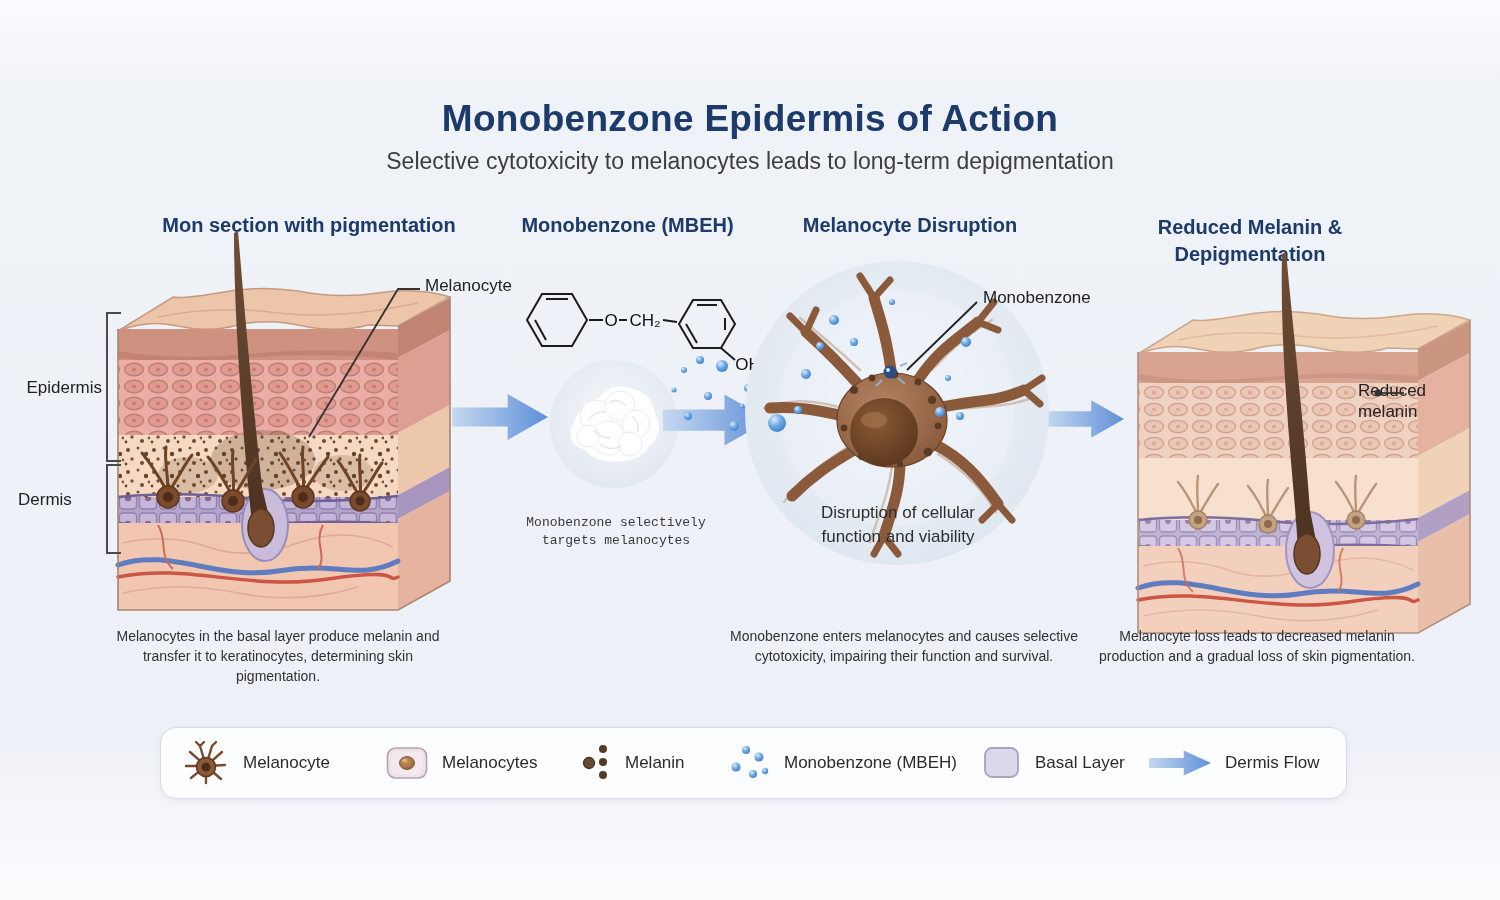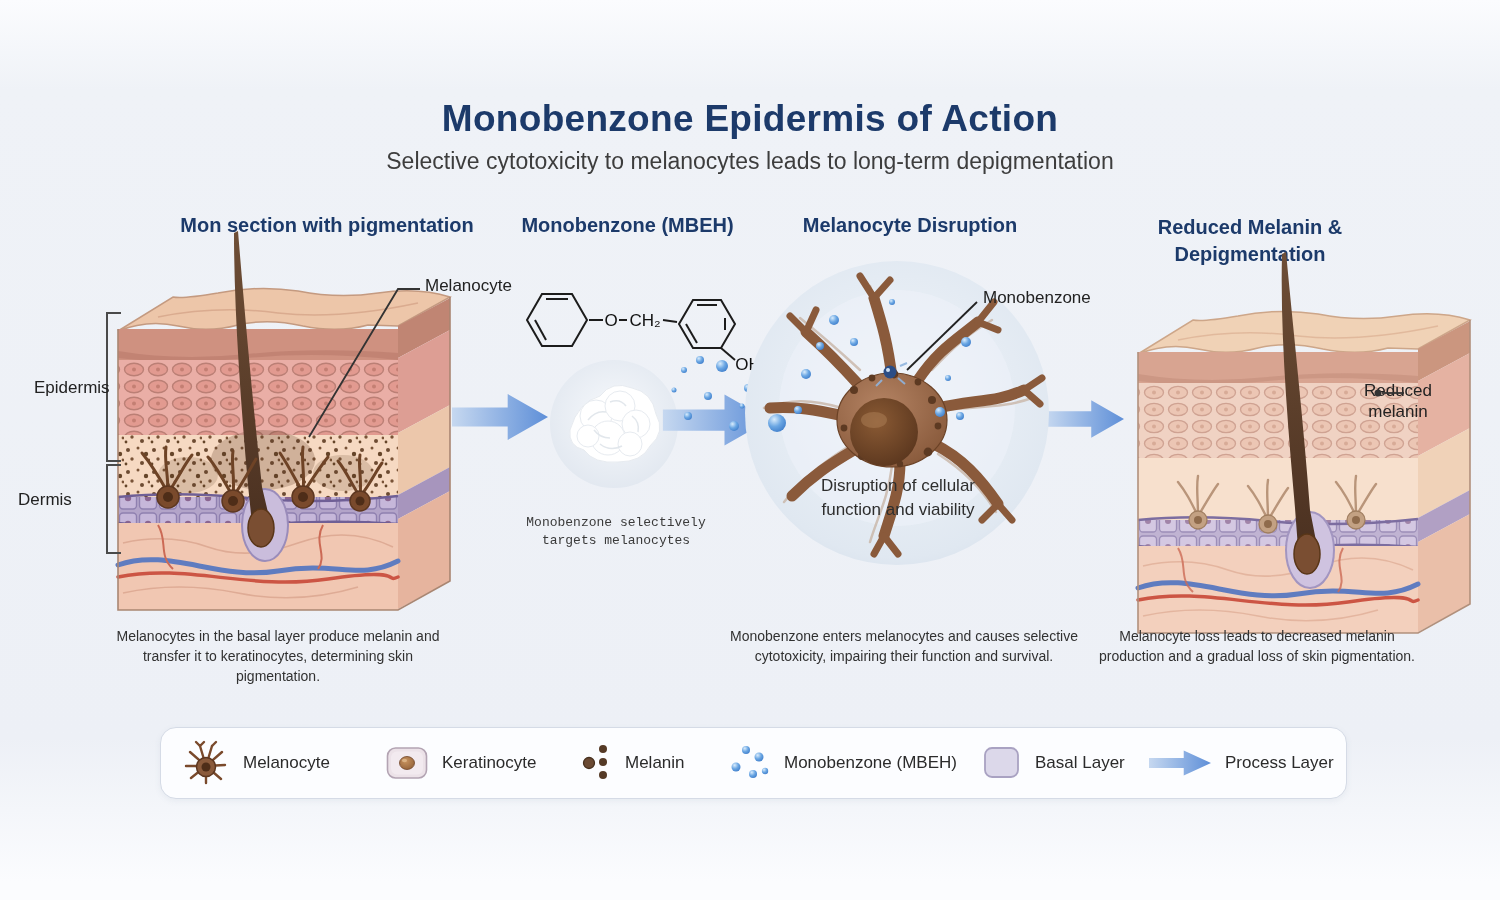--- a/index.html
+++ b/index.html
@@ -5,36 +5,36 @@
   html,body{margin:0;padding:0;}
   body{width:1500px;height:900px;position:relative;background:#ffffff;
        font-family:"Liberation Sans",sans-serif;overflow:hidden;}
   .canvas{position:absolute;left:0;top:0;width:1500px;height:900px;
       background:linear-gradient(180deg,#fbfcfe 0%,#eff2f7 10%,#edf0f6 82%,#fbfcfe 98%);}
   .abs{position:absolute;}
   .title{left:0;top:98px;width:1500px;text-align:center;font-size:37px;font-weight:bold;
          color:#1c3a6a;letter-spacing:.3px;}
   .subtitle{left:0;top:148px;width:1500px;text-align:center;font-size:23px;color:#3d3d3d;}
   .panel-header{font-size:20px;font-weight:bold;color:#1c3a6a;text-align:center;line-height:1.35;}
-  .ph1{left:137px;top:212px;width:380px;}
+  .ph1{left:119px;top:212px;width:380px;}
   .ph2{left:520px;top:212px;width:215px;}
   .ph3{left:770px;top:212px;width:280px;}
   .ph4{left:1115px;top:214px;width:270px;}
   .caption{font-size:14px;color:#313131;text-align:center;line-height:1.42;}
   .cap1{left:103px;top:627px;width:350px;}
   .cap2{left:496px;top:514px;width:240px;font-size:13px;color:#3a3a3a;font-family:Liberation Mono, monospace;}
   .cap3{left:729px;top:627px;width:350px;}
   .cap4{left:1092px;top:627px;width:330px;}
   .side-label{font-size:17px;color:#222;}
-  .lbl-epidermis{left:34px;top:378px;width:84px;text-align:left;}
+  .lbl-epidermis{left:18px;top:378px;width:84px;text-align:right;}
   .lbl-dermis{left:18px;top:490px;width:84px;}
   .lbl-melanocyte{left:425px;top:276px;width:120px;}
   .lbl-monobenzone{left:983px;top:288px;width:130px;}
-  .lbl-reduced{left:1358px;top:380px;width:80px;line-height:1.25;text-align:center;}
-  .inner-cap{left:792px;top:474px;width:212px;font-size:17px;color:#2e2e2e;
+  .lbl-reduced{left:1358px;top:380px;width:80px;line-height:1.25;}
+  .inner-cap{left:792px;top:501px;width:212px;font-size:17px;color:#2e2e2e;
              text-align:center;line-height:1.4;}
   .bracket{position:absolute;width:13px;border:2px solid #4a4a4a;border-right:none;}
   .brk-epi{left:106px;top:312px;height:146px;}
   .brk-der{left:106px;top:464px;height:86px;}
   .legend{left:160px;top:727px;width:1185px;height:70px;background:#fcfdff;
           border:1px solid #d5dbe6;border-radius:16px;box-shadow:0 2px 6px rgba(90,110,140,.08);}
   .legend-item{position:absolute;top:0;height:70px;display:flex;align-items:center;gap:14px;}
   .legend-label{font-size:17px;color:#2b2b2b;white-space:nowrap;}
   .li-0{left:22px;} .li-1{left:225px;} .li-2{left:420px;} .li-3{left:565px;}
   .li-4{left:822px;} .li-5{left:988px;}
@@ -397,21 +397,21 @@
       <span class="legend-label">Melanocyte</span>
     </div>
 
     <div class="legend-item li-1">
       <svg width="42" height="34" viewBox="0 0 42 34">
         <rect x="1.5" y="2" width="39" height="30" rx="8" fill="#ece2e8" stroke="#b3a4b3" stroke-width="1.6"></rect>
         <rect x="5" y="5.5" width="32" height="23" rx="6" fill="#f2eaef"></rect>
         <ellipse cx="21" cy="17" rx="7.5" ry="6.5" fill="url(#gKer)" stroke="#6e4326" stroke-width=".8"></ellipse>
         <ellipse cx="18.5" cy="14.5" rx="2.6" ry="1.8" fill="#e0b98c" opacity=".8"></ellipse>
       </svg>
-      <span class="legend-label">Keratinocyte</span>
+      <span class="legend-label">Melanocytes</span>
     </div>
 
     <div class="legend-item li-2">
       <svg width="30" height="44" viewBox="0 0 30 44">
         <circle cx="8" cy="22" r="5.5" fill="#6b4a33" stroke="#46301e" stroke-width="1.3"></circle>
         <circle cx="22" cy="8" r="4" fill="#553a26"></circle>
         <circle cx="22" cy="21" r="4" fill="#553a26"></circle>
         <circle cx="22" cy="34" r="4" fill="#553a26"></circle>
       </svg>
       <span class="legend-label">Melanin</span>
@@ -434,17 +434,17 @@
       <svg width="38" height="34" viewBox="0 0 38 34">
         <rect x="2" y="2" width="33" height="29" rx="7" fill="#dcd8ea" stroke="#a9a2c2" stroke-width="1.8"></rect>
       </svg>
       <span class="legend-label">Basal Layer</span>
     </div>
 
     <div class="legend-item li-5">
       <svg width="62" height="30" viewBox="0 0 100 48">
         <path d="M0,16 H56 V4 L100,24 L56,44 V32 H0 Z" fill="url(#gArrow)"></path>
       </svg>
-      <span class="legend-label">Process Layer</span>
+      <span class="legend-label">Dermis Flow</span>
     </div>
 
   </div>
 </div>
 
 </body></html>

